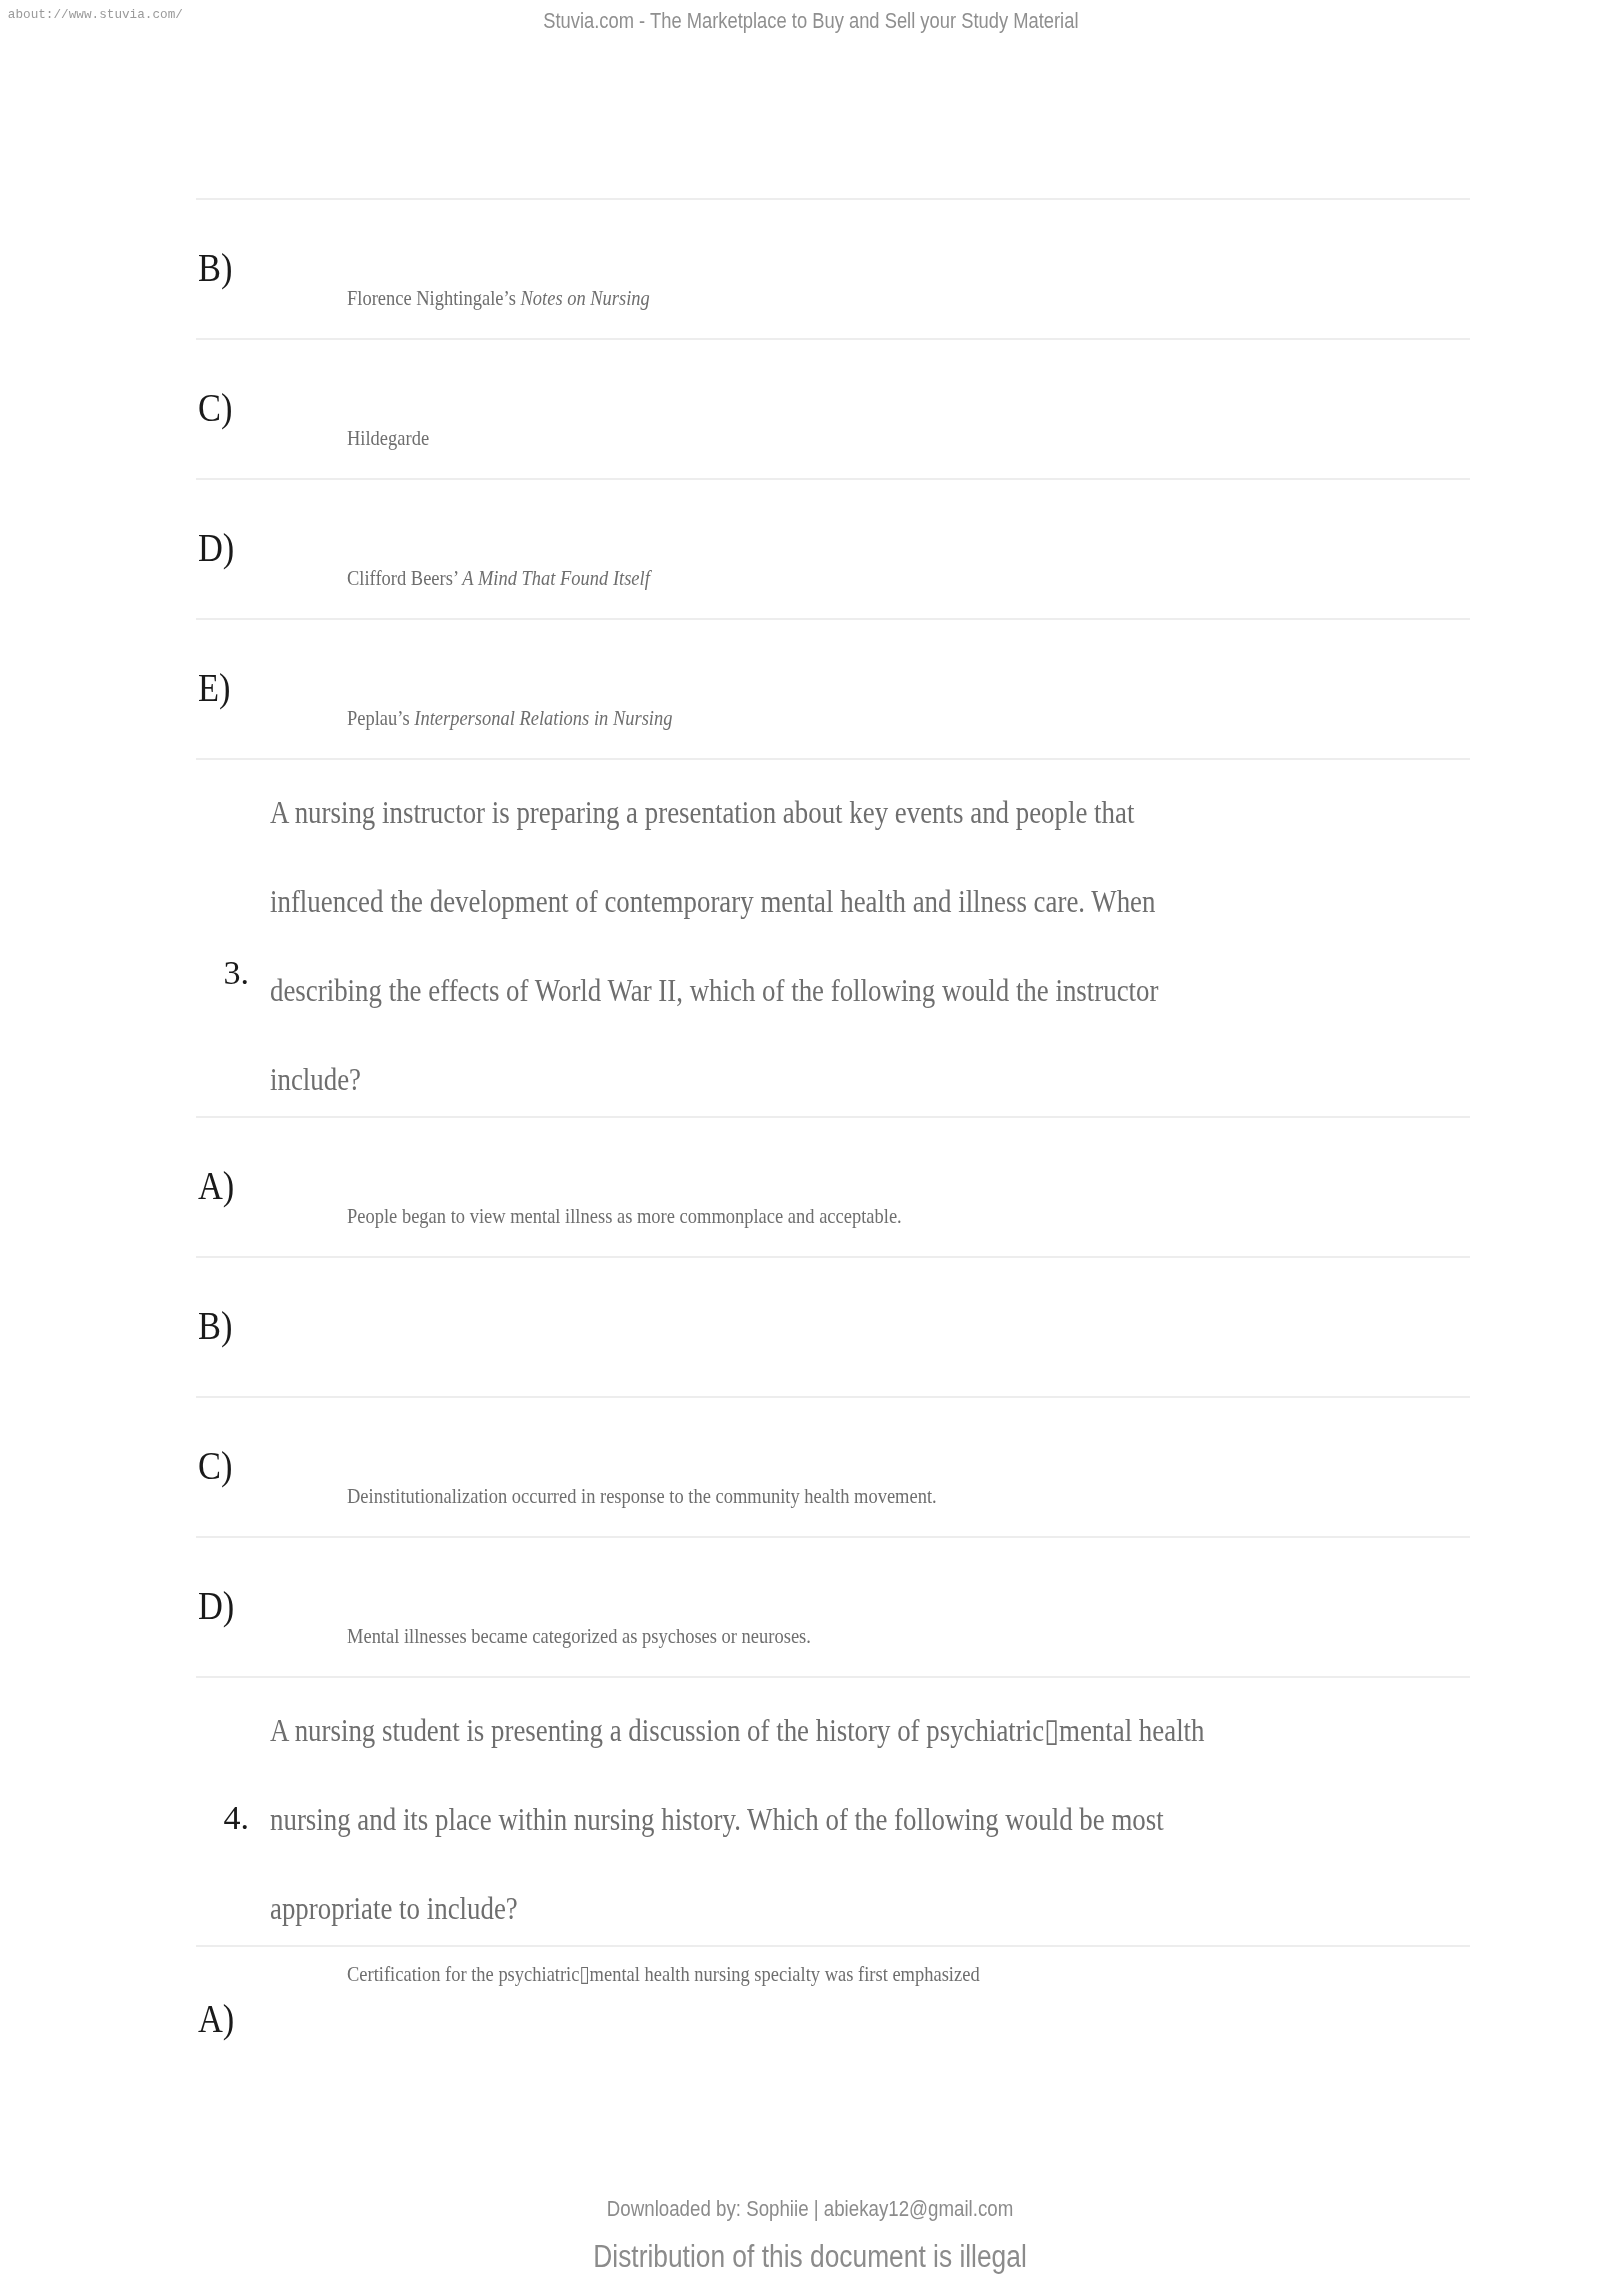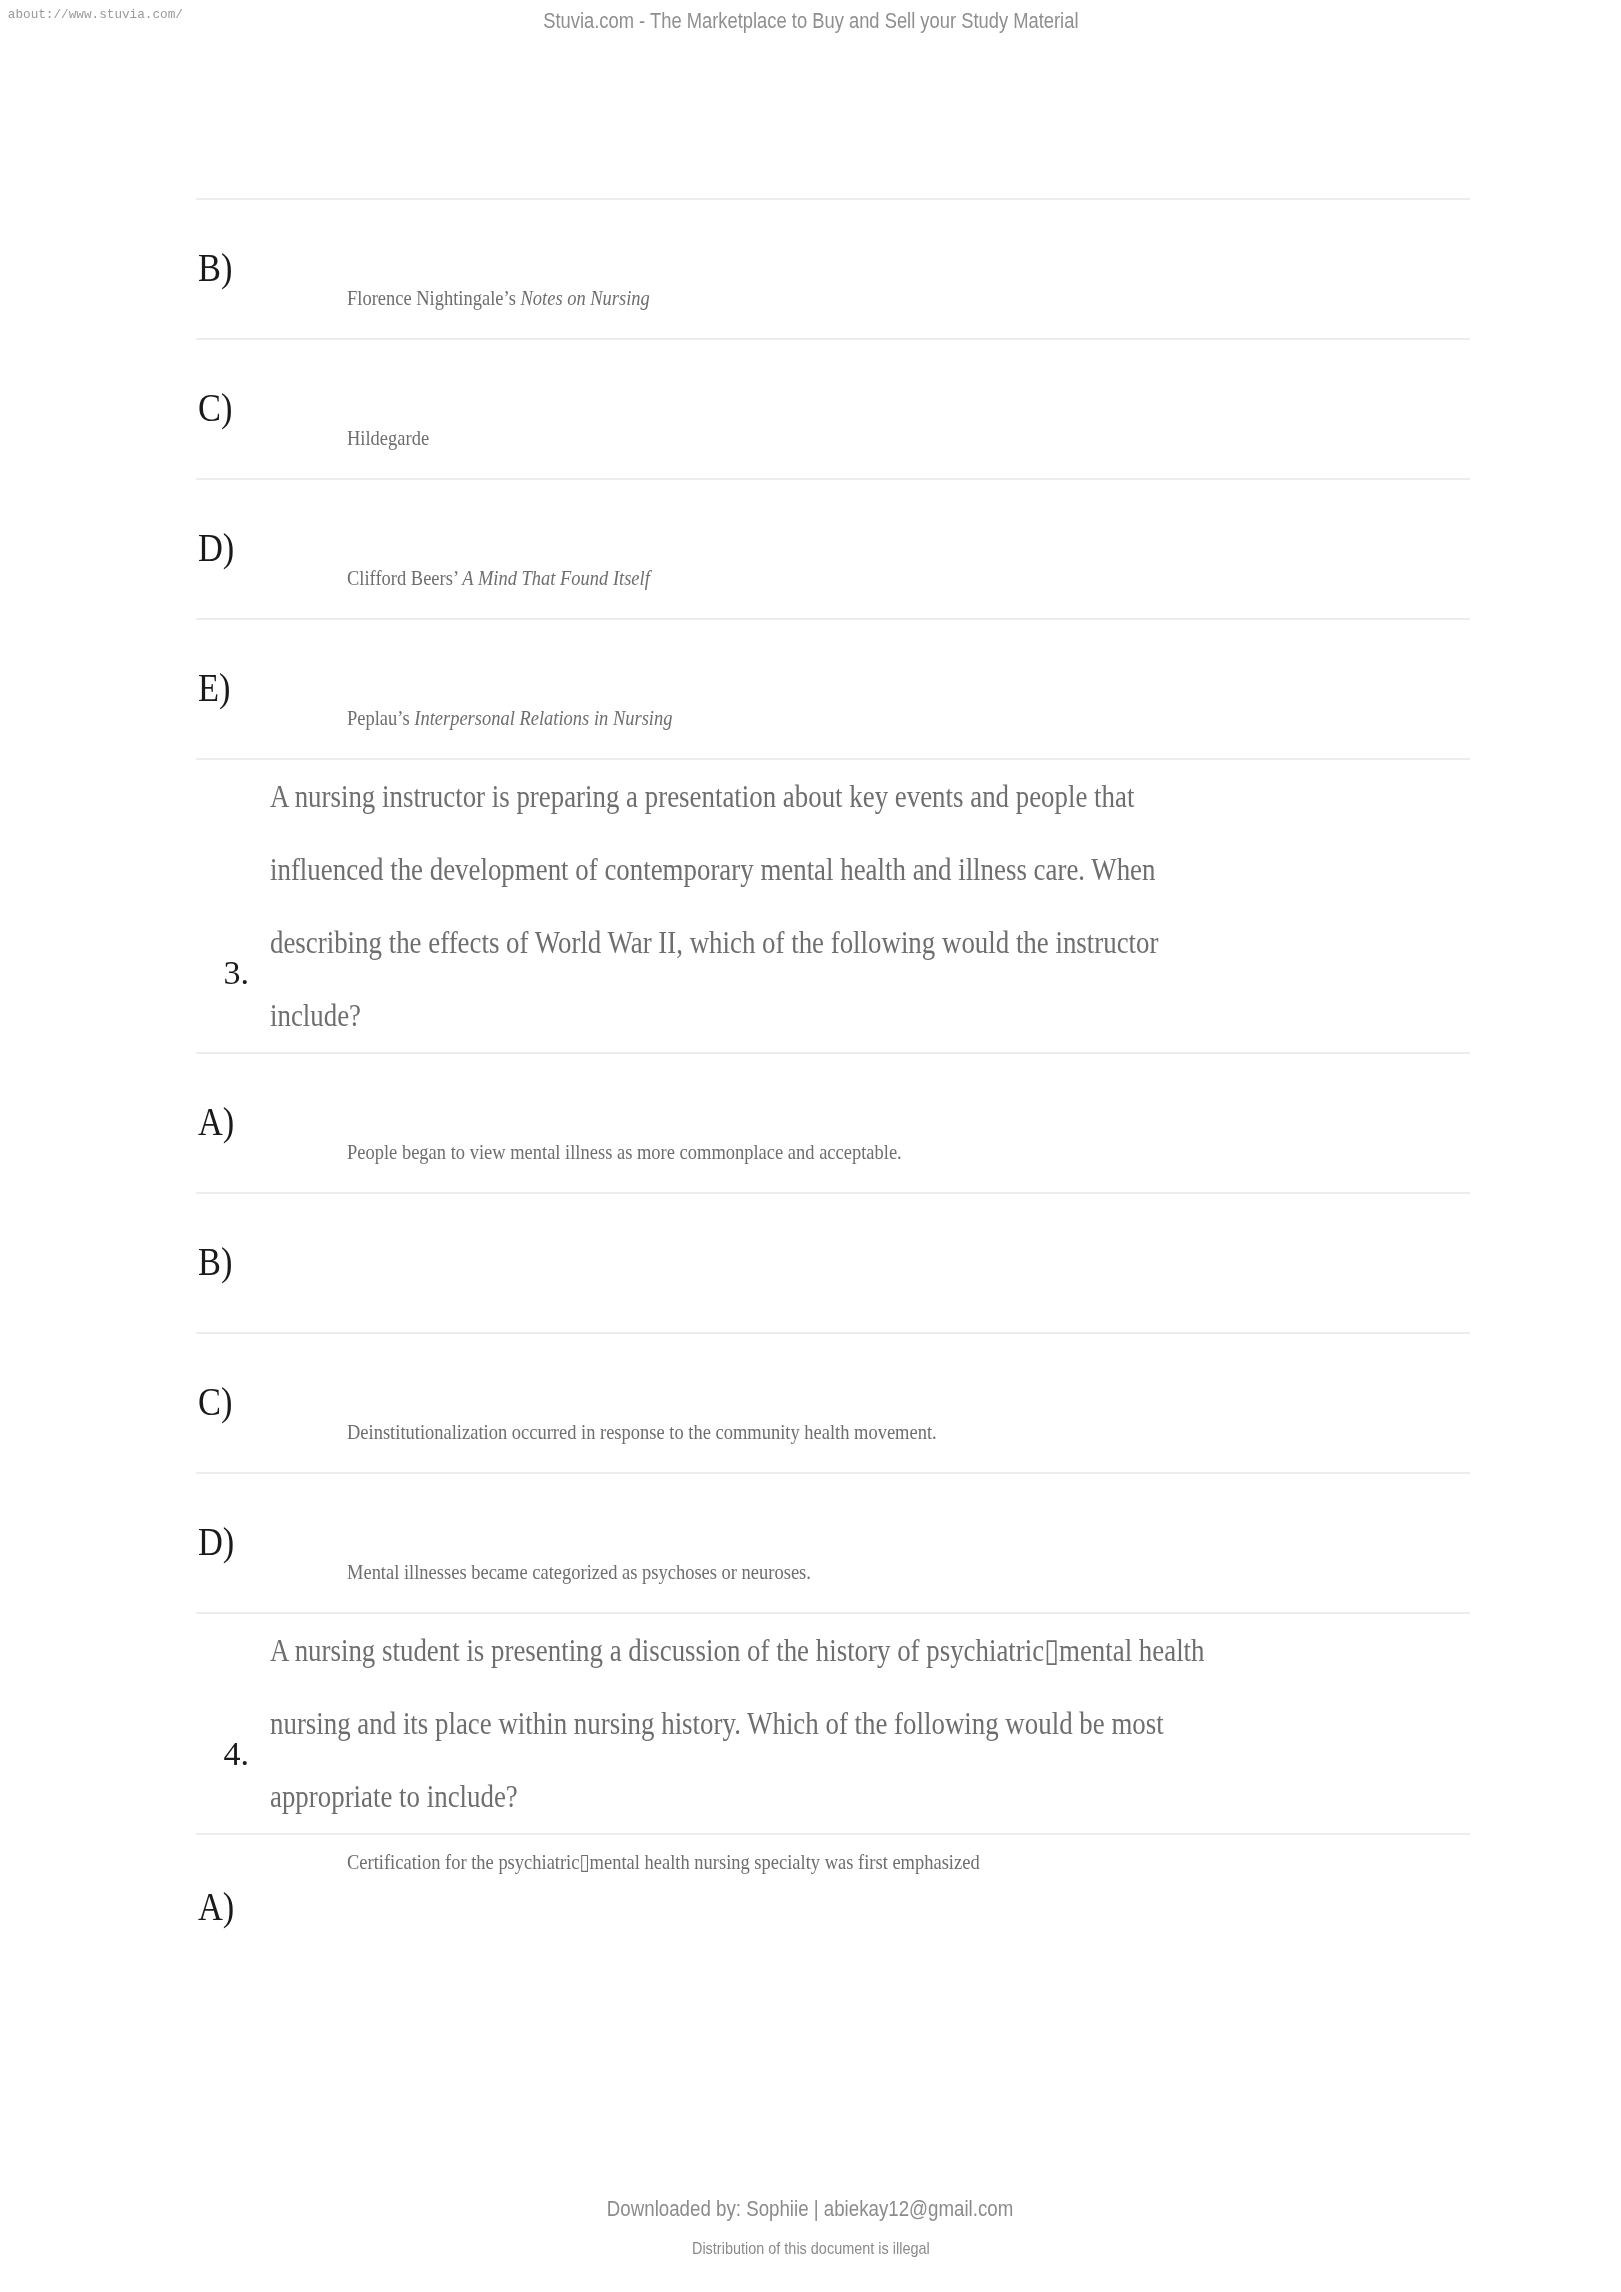--- a/index.html
+++ b/index.html
@@ -35,31 +35,31 @@
     position:absolute; left:151px; top:87px; line-height:1;
     font-size:22px; color:var(--body-text,#6e6e6e);
   }
   .option.letter-below { height:196px; border-bottom:none; }
   .option.letter-below .opt-text { top:15.7px; }
   .option.letter-below .letter { top:51px; }
 
   .block.question { padding:0 0 0 74px; }
   .q-line {
     line-height:73px; height:73px; font-size:32px;
-    color:var(--body-text,#6e6e6e); white-space:nowrap;
+    color:var(--body-text,#6e6e6e); white-space:nowrap;margin-top:16px;
   }
   .q-num {
     position:absolute; left:27.4px; line-height:1;
     font-size:34px; color:var(--label-text,#1a1a1a);
   }
 
   
   .footer { position:absolute; left:0; width:100%; text-align:center; font-family:"Liberation Sans",sans-serif; color:var(--footer-text,#8b8b8b); }
   .footer-line1 { top:2196px; font-size:22px; }
-  .footer-line2 { top:2239px; font-size:17px; }
+  .footer-line2 { top:2239px; font-size:31px; }
 </style>
 </head>
 <body>
 
 <div class="page" style="--page-bg: #ffffff; --body-text: #6e6e6e; --label-text: #1a1a1a; --divider: #ededed; --header-text: #8f8f8f; --url-text: #9a9a9a; --footer-text: #8b8b8b;">
 
   <div class="url">about://www.stuvia.com/</div>
 
   <div class="title-wrap">
     <span class="title sqc">Stuvia.com - The Marketplace to Buy and Sell your Study Material</span>

